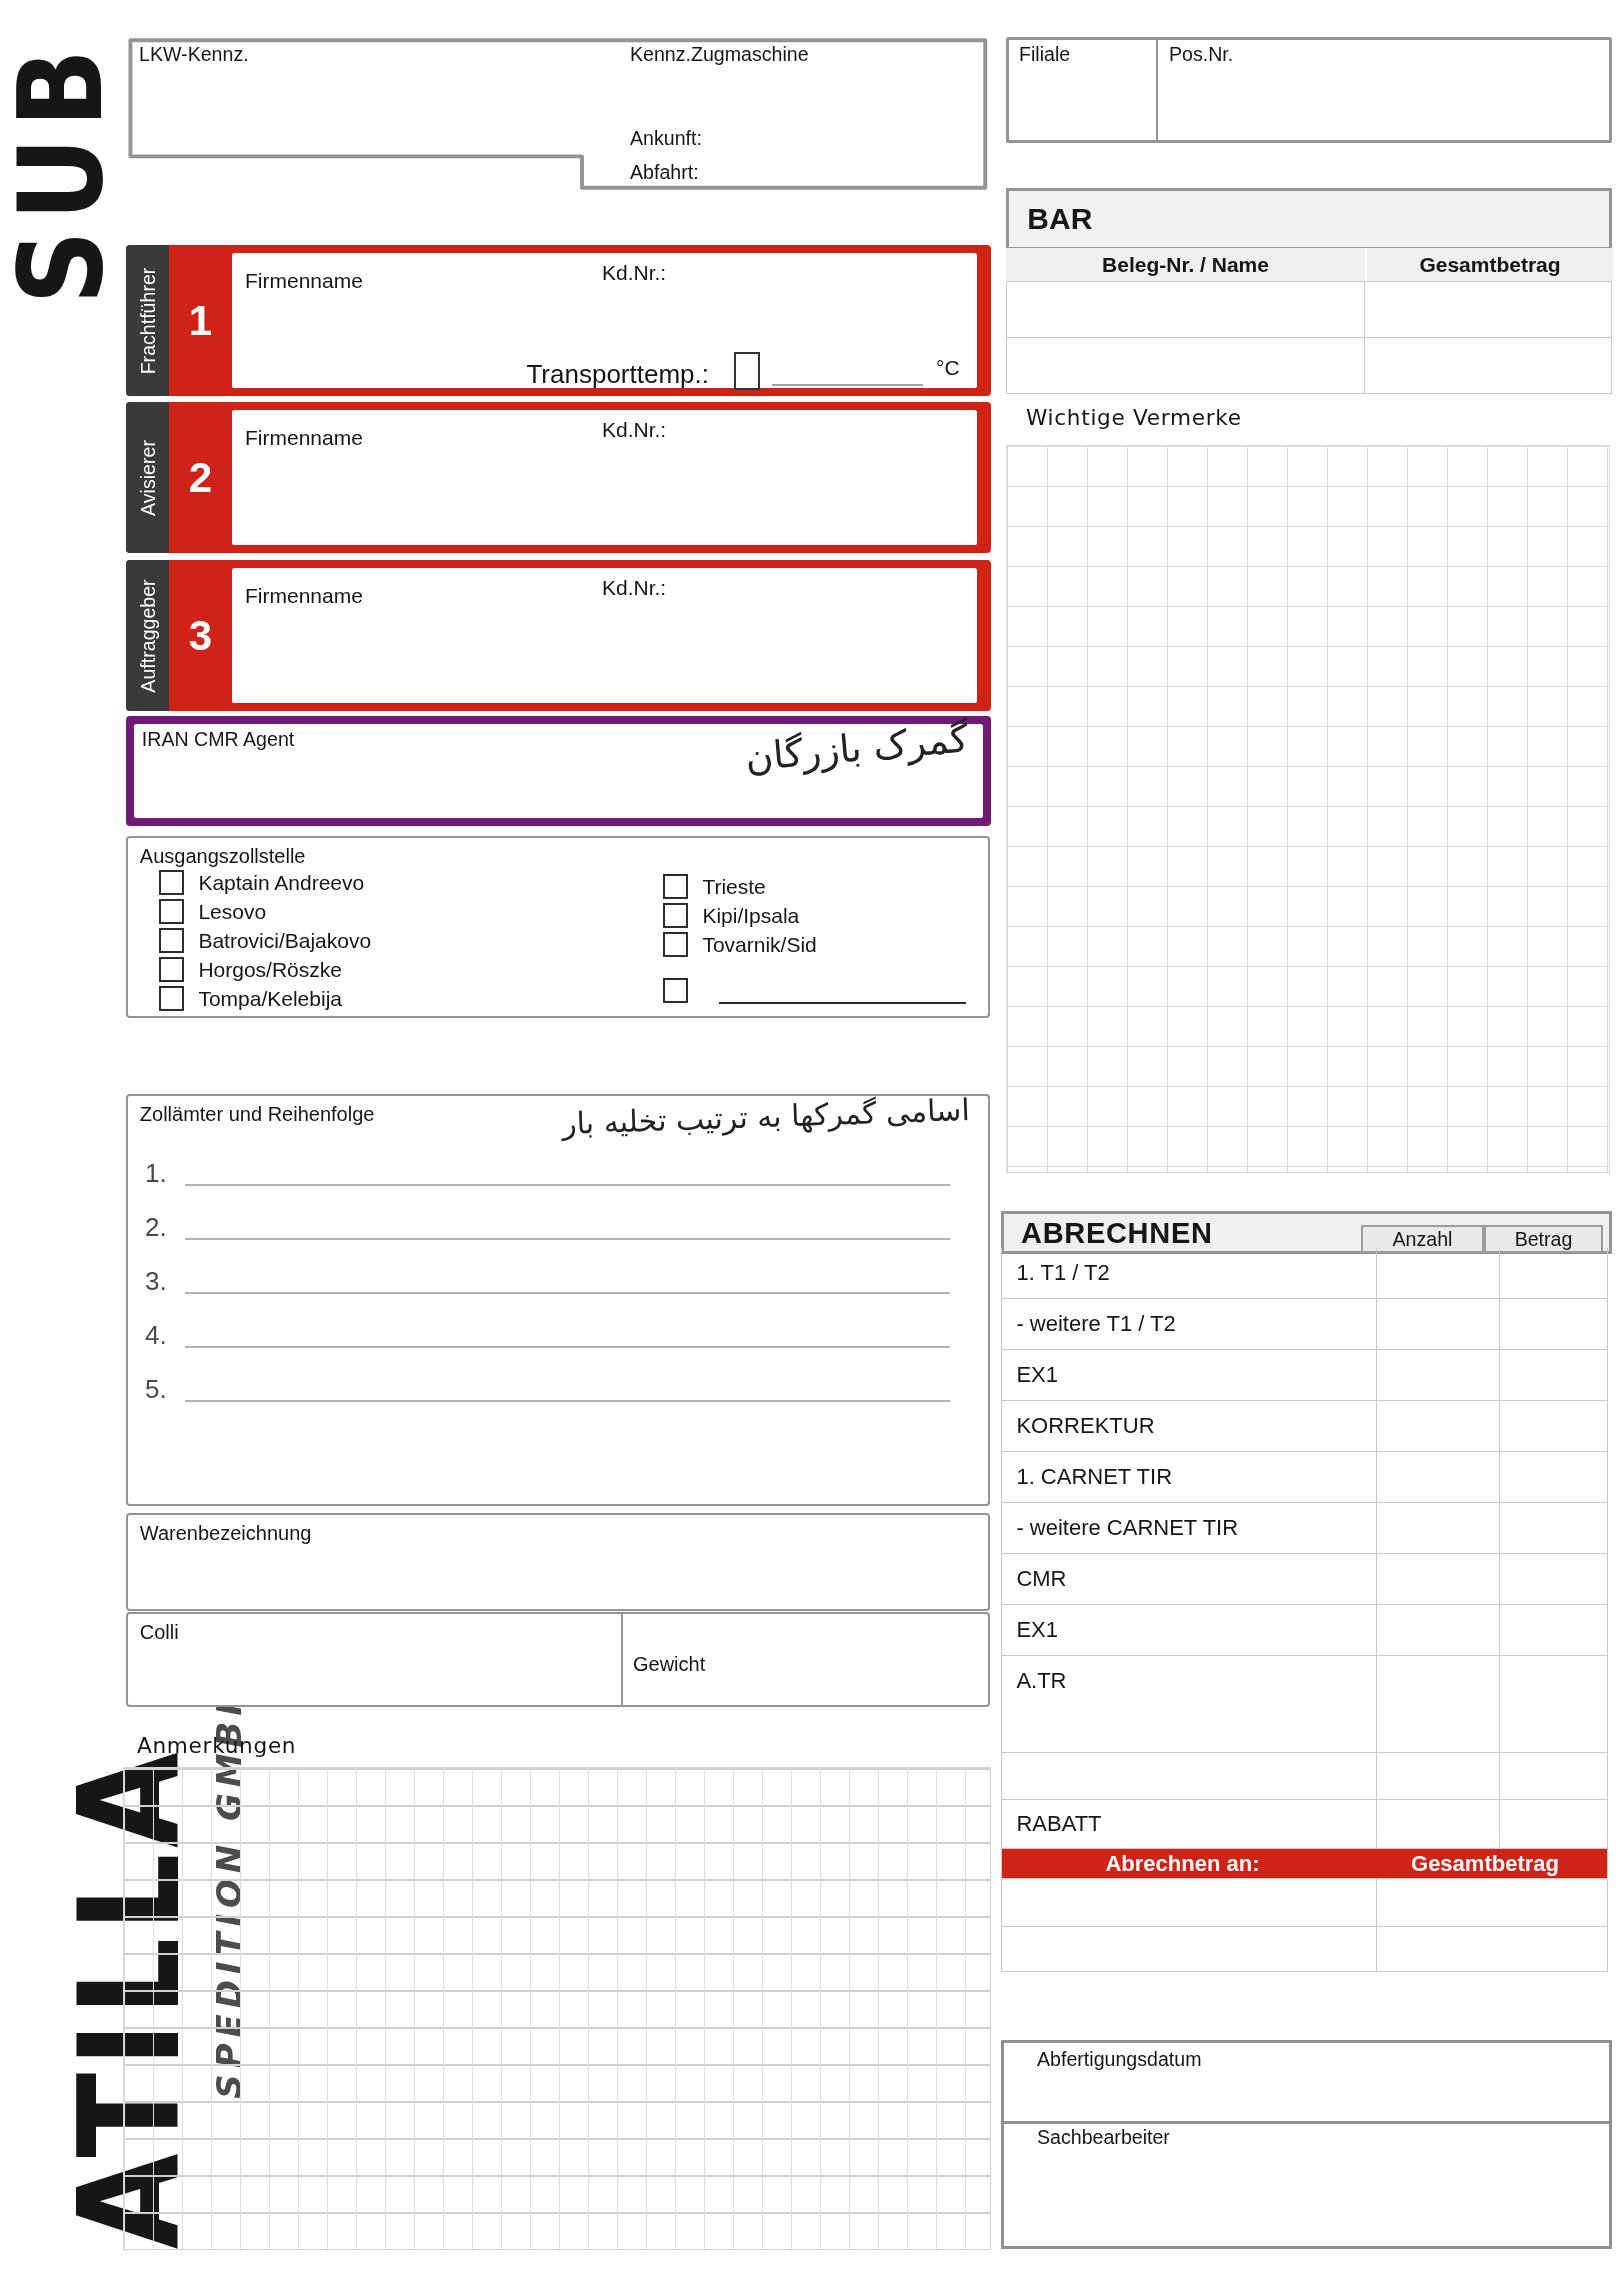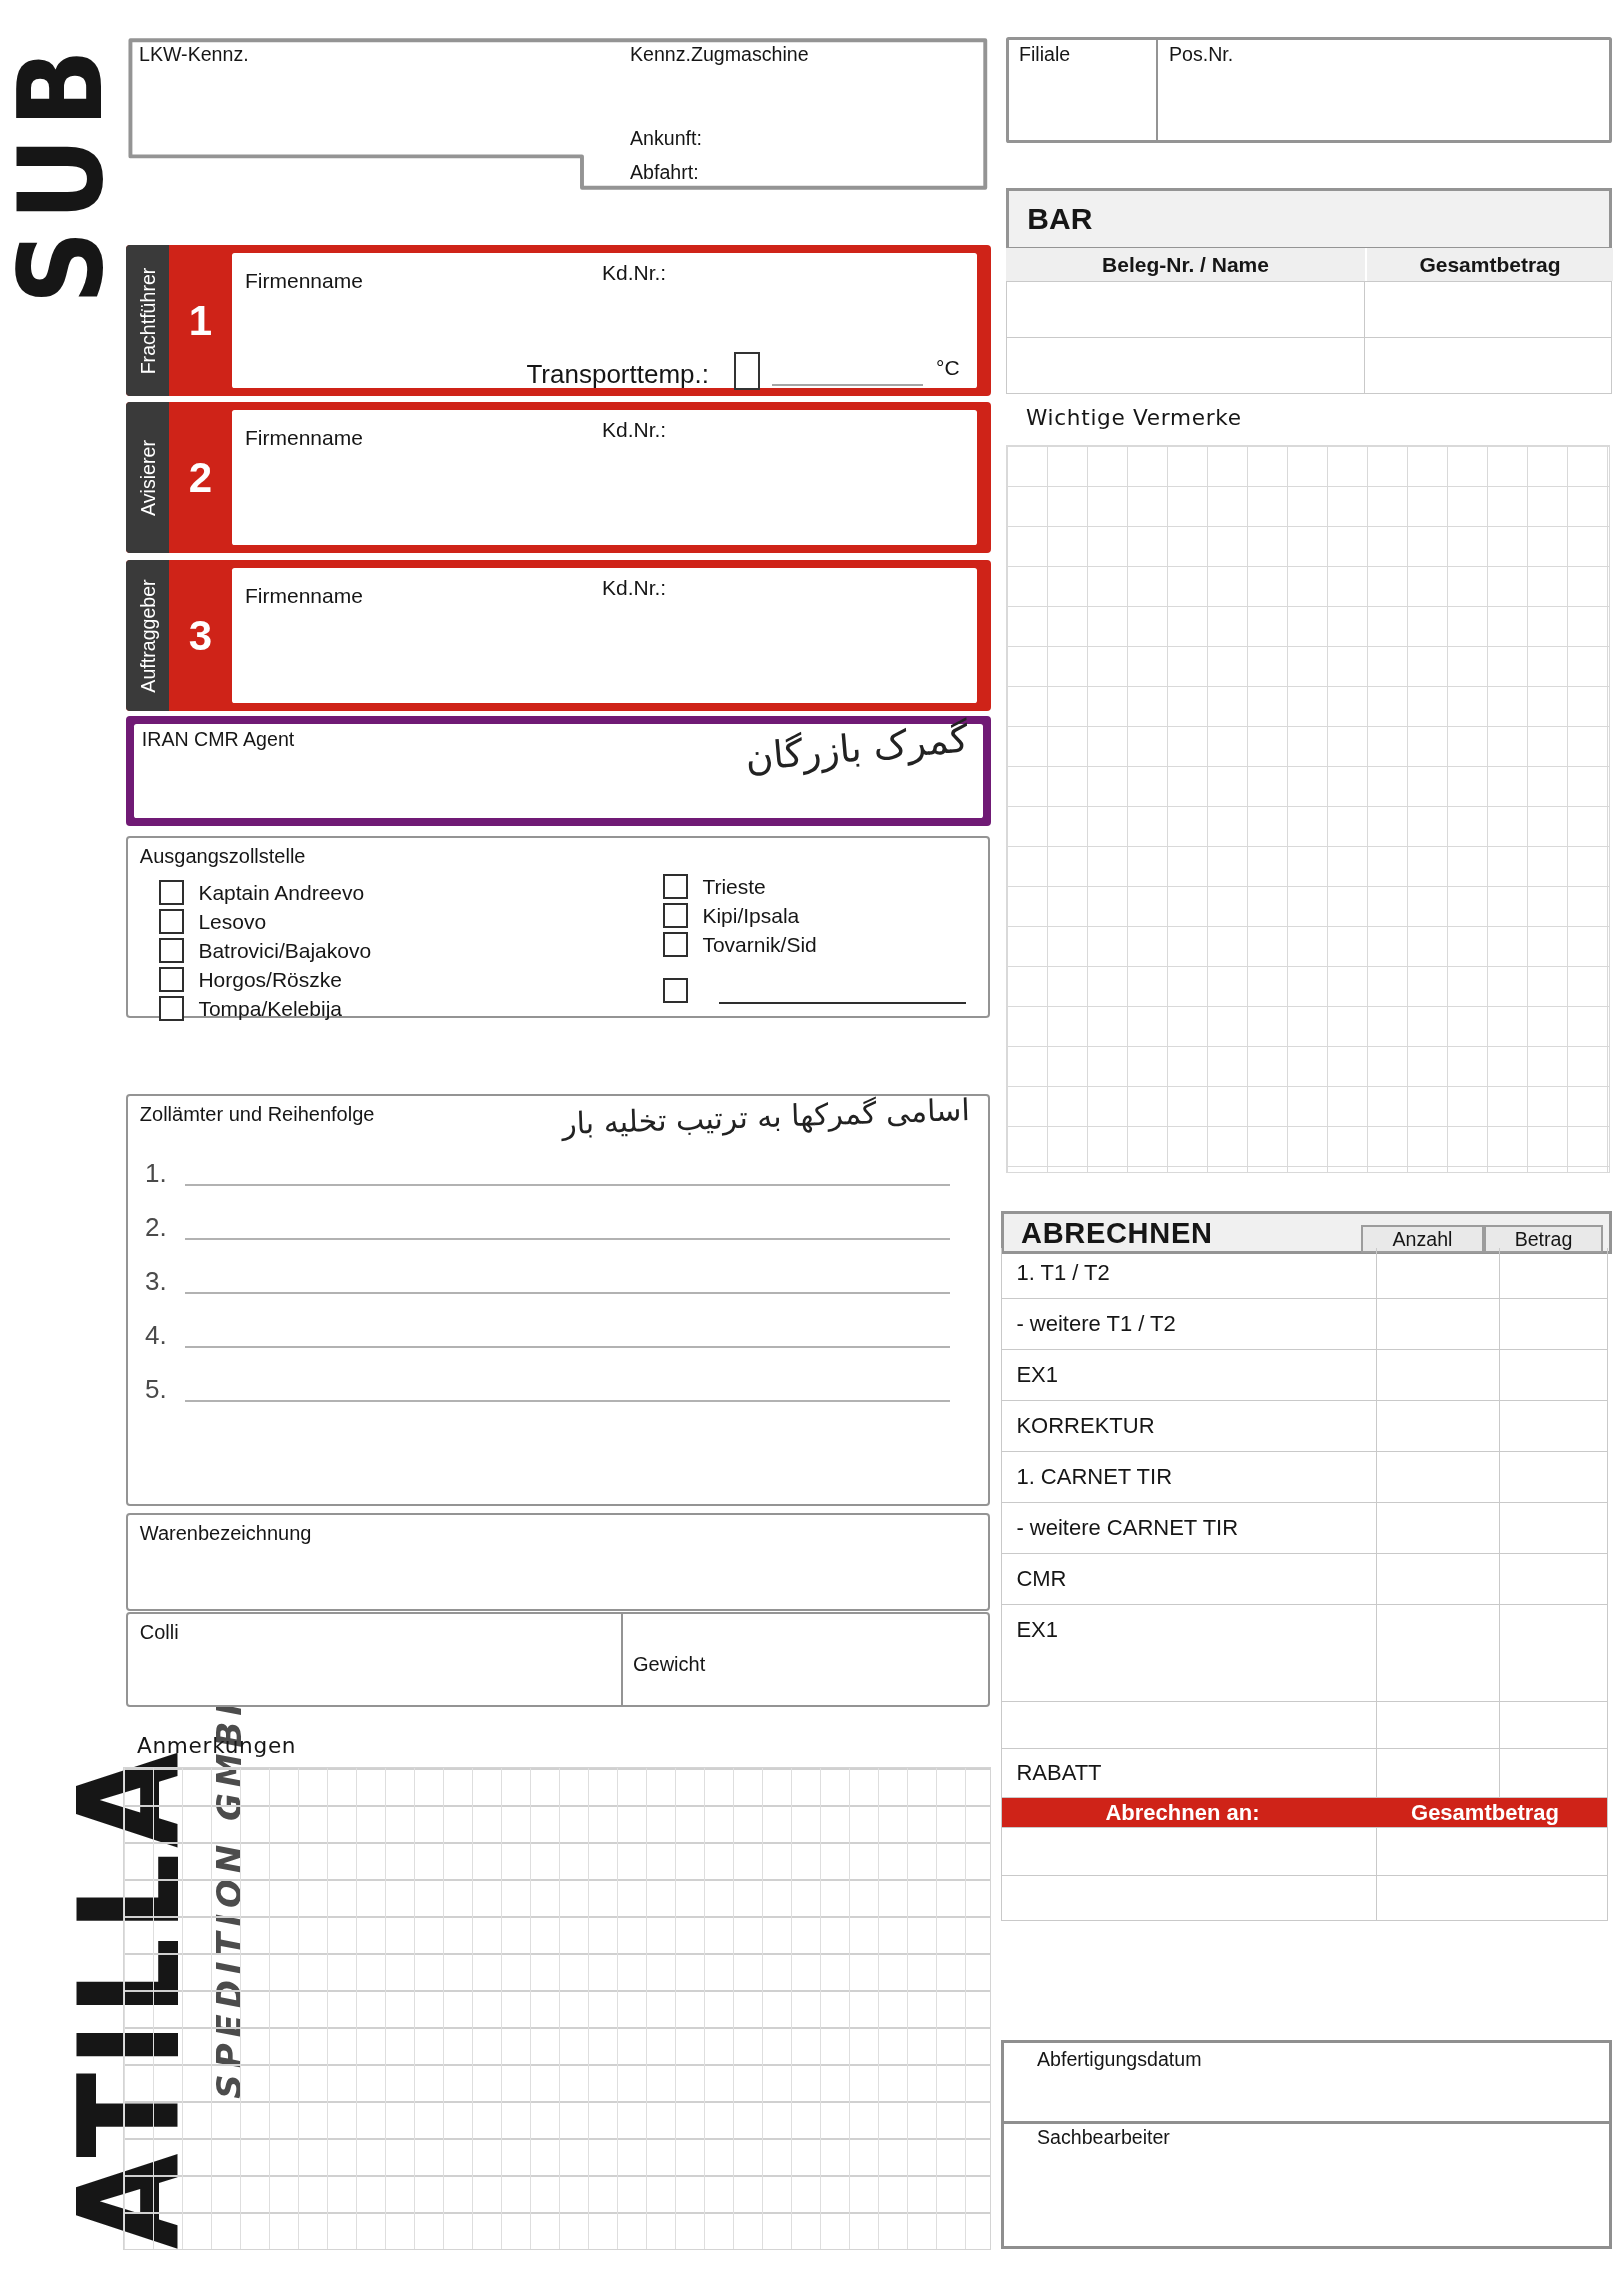--- a/index.html
+++ b/index.html
@@ -78,21 +78,21 @@
   #zoll{left:126px;top:1094px;width:860px;height:408px;}
   #waren{left:126px;top:1513px;width:860px;height:94px;}
   #cg{left:126px;top:1612px;width:860px;height:91px;}
   #cg-div{position:absolute;left:493px;top:0;bottom:0;border-left:2.6px solid #949494;}
   .boxlbl{position:absolute;left:11.8px;top:6.5px;font-size:20px;}
 
   .cbcol{position:absolute;display:flex;flex-direction:column;}
   .cbrow{display:flex;align-items:center;height:29px;}
   .checkbox{width:21px;height:21px;border:2.6px solid #2e2e2e;background:#fff;margin-right:14.4px;flex:0 0 auto;}
   .cbrow .t{font-size:21px;white-space:nowrap;}
-  #aus-col1{left:31px;top:40px;}
+  #aus-col1{left:31px;top:30px;}
   #aus-col2{left:535px;top:34px;}
   #aus-other{position:absolute;left:535px;top:140px;display:flex;align-items:flex-end;}
   #aus-other .checkbox{margin-bottom:1.3px;}
   #aus-other .ul{width:247px;margin-left:17px;border-bottom:2.6px solid #2e2e2e;height:22px;}
 
   #zoll .hand{position:absolute;right:18.3px;top:2.6px;font-size:30px;transform:rotate(-2deg);}
   #zlines{position:absolute;left:17px;top:39px;right:38px;display:flex;flex-direction:column;}
   .zline{height:54px;display:flex;align-items:flex-end;}
   .zline .znum{font-size:26px;color:#4a4a4a;width:35px;flex:0 0 auto;}
   .zline .ul{flex:1;border-bottom:2.6px solid #b2b2b2;margin-left:5.2px;margin-bottom:2.6px;}
@@ -363,20 +363,25 @@
           <div class="a-betrag"></div>
         </div>
 
 
         <div class="arow">
           <div class="a-label">EX1</div>
           <div class="a-anzahl"></div>
           <div class="a-betrag"></div>
         </div>
 
+        <div class="arow">
+          <div class="a-label">A.TR</div>
+          <div class="a-anzahl"></div>
+          <div class="a-betrag"></div>
+        </div>
       </div>
     <div class="arow empty1">
       <div class="a-label"></div>
       <div class="a-anzahl"></div>
       <div class="a-betrag"></div>
     </div>
     <div class="arow empty2">
       <div class="a-label"></div>
       <div class="a-anzahl"></div>
       <div class="a-betrag"></div>

